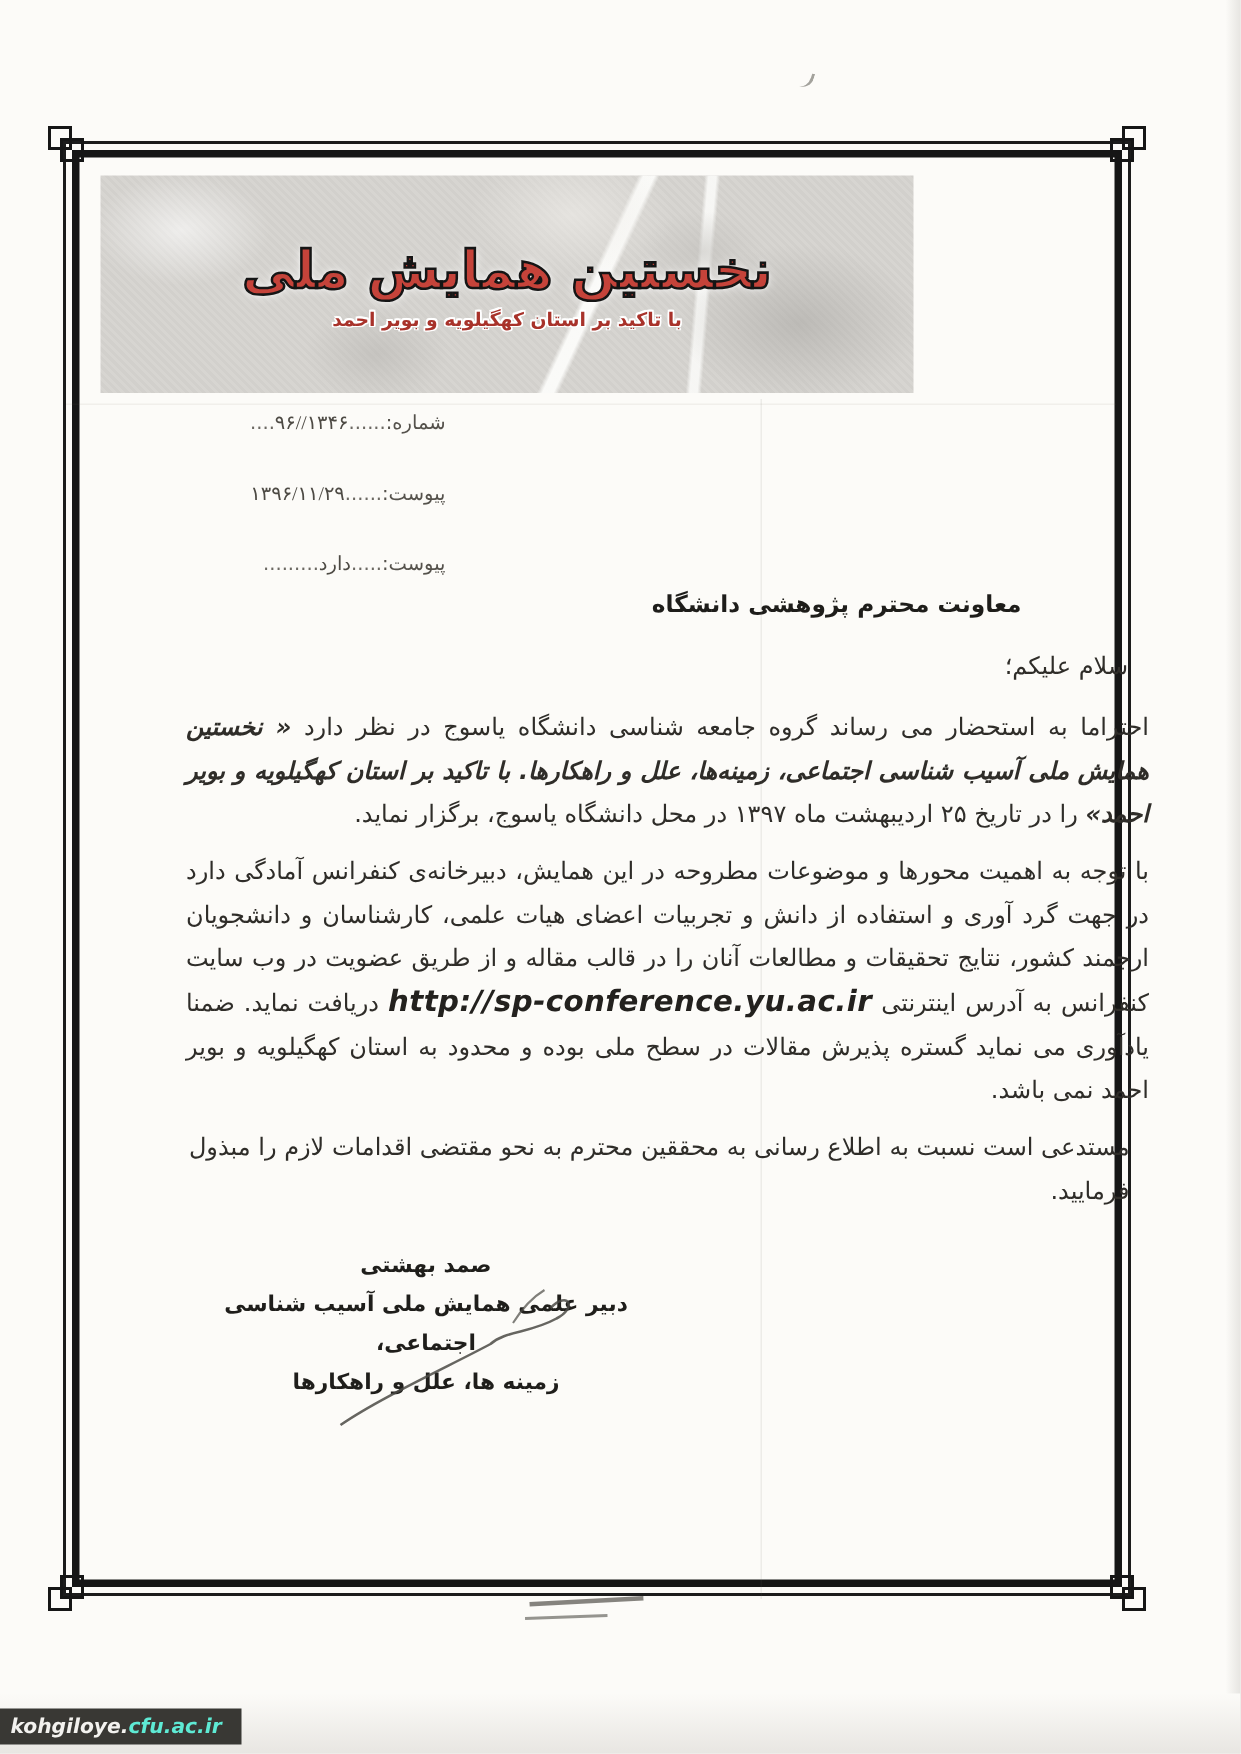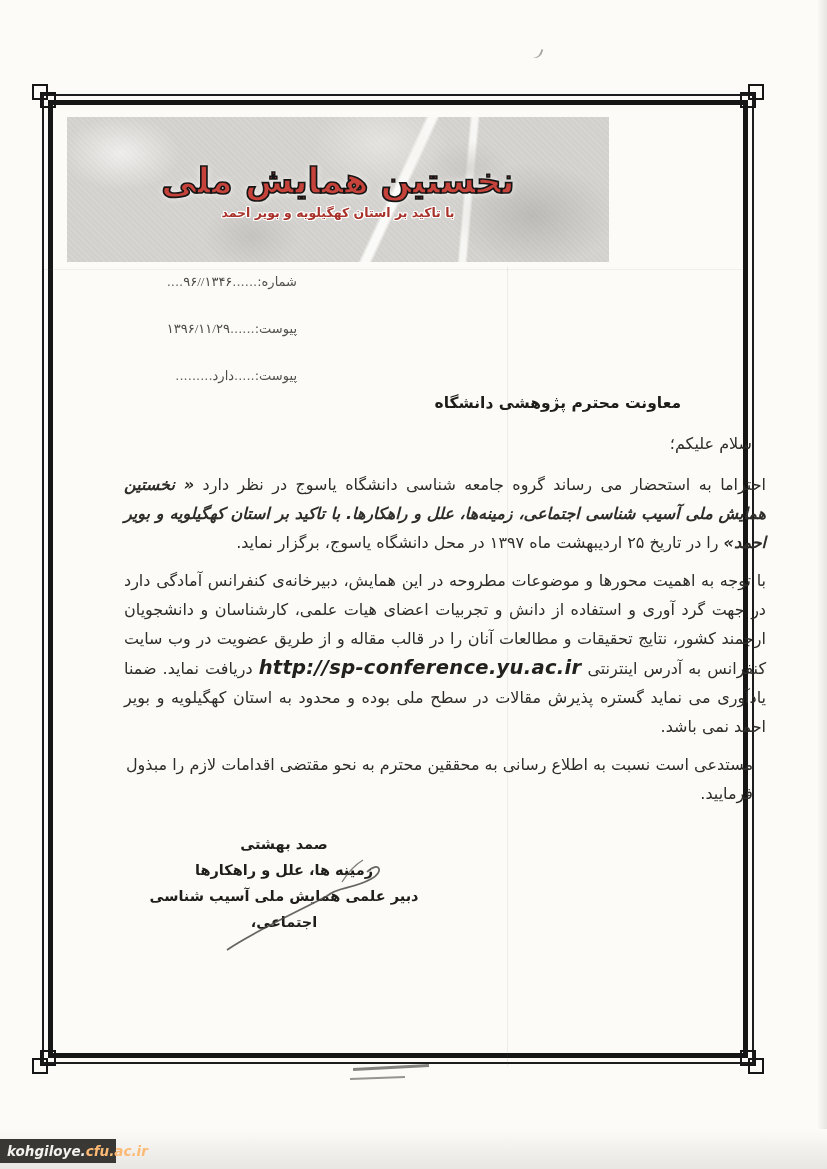--- a/index.html
+++ b/index.html
@@ -69,25 +69,25 @@
   .para.p3{margin-right:13px;text-align:right;}
   .conf-title{font-weight:bold;font-style:italic;}
   .inline-url{direction:ltr;unicode-bidi:embed;font-weight:bold;font-style:italic;font-size:19.5px;letter-spacing:.3px;color:#23211e;}
 
   
   .sig{position:absolute;left:123px;top:831px;width:322px;text-align:center;direction:rtl;
     font-weight:bold;color:#1f1e1b;font-size:14.5px;line-height:26px;}
   .scribble{position:absolute;left:215px;top:852px;width:172px;height:110px;pointer-events:none;}
 
   
-  .wm{position:absolute;left:0;top:1139px;width:116px;height:24px;background:#393834;
+  .wm{position:absolute;left:0;top:1139px;width:161px;height:24px;background:#393834;
     display:flex;align-items:center;padding-left:7px;box-sizing:border-box;
     font-style:italic;font-weight:bold;font-size:13.5px;white-space:nowrap;}
   .wm .wp{color:#f3f2ef;}
-  .wm .ws{color:#fdba74;}
+  .wm .ws{color:#5eead4;}
 </style>
 </head>
 <body>
 
 <div class="page">
 
   <div class="edge-right"></div>
   <div class="artifact-comma"></div>
 
   <div class="frame">
@@ -115,22 +115,22 @@
   <div class="lbody">
     <div class="recipient">معاونت محترم پژوهشی دانشگاه</div>
     <div class="salutation">سلام علیکم؛</div>
     <p class="para"><span>احتراما به استحضار می رساند گروه جامعه شناسی دانشگاه یاسوج در نظر دارد </span><span class="conf-title">« نخستین همایش ملی آسیب شناسی اجتماعی، زمینه‌ها، علل و راهکارها. با تاکید بر استان کهگیلویه و بویر احمد»</span><span> را در تاریخ ۲۵ اردیبهشت ماه ۱۳۹۷ در محل دانشگاه یاسوج، برگزار نماید.</span></p>
     <p class="para"><span>با توجه به اهمیت محورها و موضوعات مطروحه در این همایش، دبیرخانه‌ی کنفرانس آمادگی دارد در جهت گرد آوری و استفاده از دانش و تجربیات اعضای هیات علمی، کارشناسان و دانشجویان ارجمند کشور، نتایج تحقیقات و مطالعات آنان را در قالب مقاله و از طریق عضویت در وب سایت کنفرانس به آدرس اینترنتی </span><span class="inline-url" dir="ltr">http://sp-conference.yu.ac.ir</span><span> دریافت نماید. ضمنا یادآوری می نماید گستره پذیرش مقالات در سطح ملی بوده و محدود به استان کهگیلویه و بویر احمد نمی باشد.</span></p>
     <p class="para p3">مستدعی است نسبت به اطلاع رسانی به محققین محترم به نحو مقتضی اقدامات لازم را مبذول فرمایید.</p>
   </div>
 
   <div class="sig">
     <div>صمد بهشتی</div>
+    <div>دبیر علمی همایش ملی آسیب شناسی اجتماعی،</div>
     <div>زمینه ها، علل و راهکارها</div>
-    <div>دبیر علمی همایش ملی آسیب شناسی اجتماعی،</div>
   </div>
 
   <svg class="scribble" viewBox="0 0 172 110">
     <path d="M152,20 C164,8 170,20 156,27 C138,37 122,35 112,44 C86,58 38,80 12,98" fill="none" stroke="#4b4a45" stroke-width="1.7" opacity="0.85"></path>
     <path d="M148,8 C138,14 132,22 127,30" fill="none" stroke="#4b4a45" stroke-width="1.4" opacity="0.7"></path>
   </svg>
 
   <div class="artifact-eq1"></div>
   <div class="artifact-eq2"></div>
   <div class="fold-v"></div>

